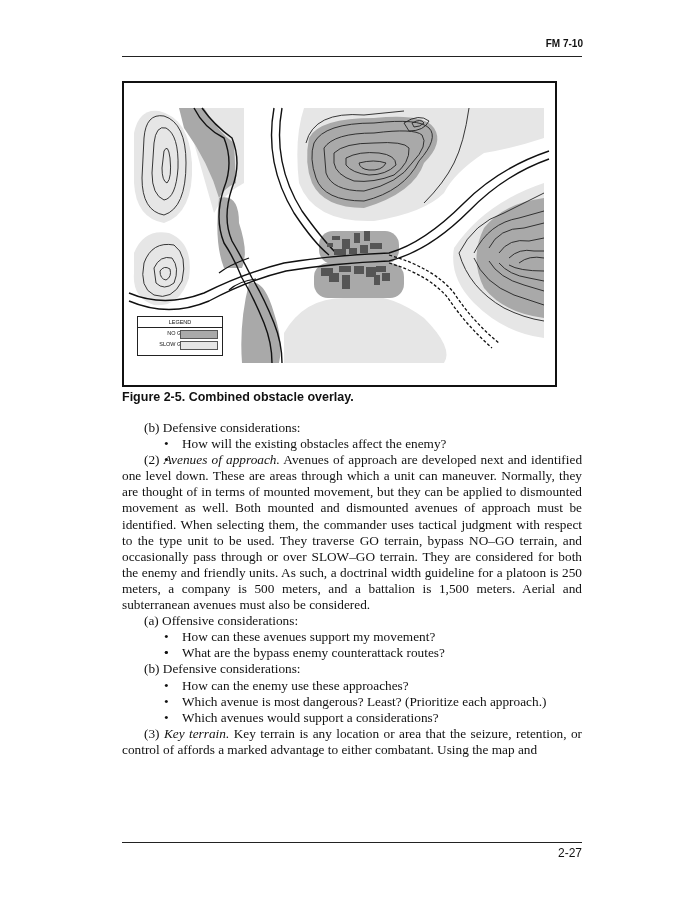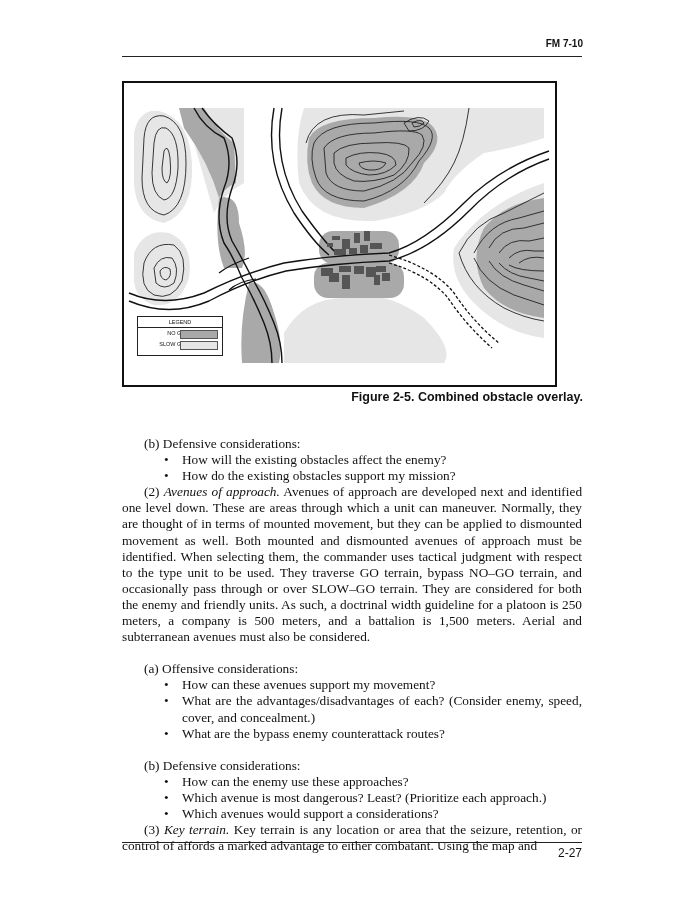--- a/index.html
+++ b/index.html
@@ -1,24 +1,24 @@
 <!DOCTYPE html>
 <html><head>
 <meta charset="utf-8">
 <style>
   html, body { margin: 0; padding: 0; background: #ffffff; }
   body { width: 695px; height: 899px; position: relative; overflow: hidden; font-family: "Liberation Serif", serif; color: #111; }
   .header-title { position: absolute; right: 112px; top: 38px; font-family: "Liberation Sans", sans-serif; font-weight: bold; font-size: 10px; }
   .header-rule { position: absolute; left: 122px; right: 113px; top: 56px; height: 0; border-top: 1.5px solid #222; }
   .figure-frame { position: absolute; left: 122px; top: 81px; width: 435px; height: 306px; border: 2.5px solid #111; box-sizing: border-box; background: #fff; }
   .figure-frame svg { position: absolute; left: 0; top: 0; }
-  .caption { position: absolute; left: 122px; width: 461px; top: 390px; text-align: right; font-family: "Liberation Sans", sans-serif; font-weight: bold; font-size: 12.5px; }
+  .caption { position: absolute; left: 122px; width: 461px; top: 390px; text-align: left; font-family: "Liberation Sans", sans-serif; font-weight: bold; font-size: 12.5px; }
   .body-text { position: absolute; left: 122px; width: 460px; top: 420px; font-size: 13.3px; line-height: 16.1px; }
   .p { margin: 0; text-align: justify; }
-  .indent1 { padding-left: 22px; margin-top: 16px; }
+  .indent1 { padding-left: 22px; }
   .para-first { text-indent: 22px; }
   .bullet { position: relative; padding-left: 60px; margin: 0; text-align: justify; }
   .bullet .dot { position: absolute; left: 42px; top: 0; }
   .footer-rule { position: absolute; left: 122px; right: 113px; top: 842px; height: 0; border-top: 1.5px solid #222; }
   .footer-page { position: absolute; right: 113px; top: 846px; font-family: "Liberation Sans", sans-serif; font-weight: normal; font-size: 12px; }
   .legend { position: absolute; left: 13px; top: 233px; width: 86px; height: 40px; border: 1.2px solid #222; background: #fff; font-family: "Liberation Sans", sans-serif; font-size: 5.5px; box-sizing: border-box; }
   .legend-title { text-align: center; border-bottom: 1px solid #222; height: 10px; line-height: 10px; }
   .legend-row { position: relative; height: 11px; line-height: 11px; }
   .legend-row .lbl { position: absolute; right: 33px; }
   .legend-row .sw { position: absolute; right: 4px; top: 2px; width: 36px; height: 7px; border: 0.8px solid #555; }
@@ -133,25 +133,25 @@
       <span class="sw" style="background:#e6e6e6"></span>
     </div>
   </div>
 </div>
 
 <div class="caption">Figure 2-5. Combined obstacle overlay.</div>
 
 <div class="body-text">
   <p class="p indent1">(b) Defensive considerations:</p>
   <p class="bullet"><span class="dot">•</span><span>How will the existing obstacles affect the enemy?</span></p>
-  <p class="bullet"><span class="dot">•</span><span>How do the existing obstacles support my mission?</span></p>
+  <p class="bullet"><span class="dot">•</span></p>
   <p class="p para-first"><span>(2)</span> <i>Avenues of approach.</i> <span>Avenues of approach are developed next and identified one level down. These are areas through which a unit can maneuver. Normally, they are thought of in terms of mounted movement, but they can be applied to dismounted movement as well. Both mounted and dismounted avenues of approach must be identified. When selecting them, the commander uses tactical judgment with respect to the type unit to be used. They traverse GO terrain, bypass NO–GO terrain, and occasionally pass through or over SLOW–GO terrain. They are considered for both the enemy and friendly units. As such, a doctrinal width guideline for a platoon is 250 meters, a company is 500 meters, and a battalion is 1,500 meters. Aerial and subterranean avenues must also be considered.</span></p>
   <p class="p indent1">(a) Offensive considerations:</p>
   <p class="bullet"><span class="dot">•</span><span>How can these avenues support my movement?</span></p>
-  <p class="bullet"><span class="dot">•</span><span>What are the advantages/disadvantages of each? (Consider enemy, speed, cover, and concealment.)</span></p>
+  <p class="bullet"><span class="dot">•</span></p>
   <p class="bullet"><span class="dot">•</span><span>What are the bypass enemy counterattack routes?</span></p>
   <p class="p indent1">(b) Defensive considerations:</p>
   <p class="bullet"><span class="dot">•</span><span>How can the enemy use these approaches?</span></p>
   <p class="bullet"><span class="dot">•</span><span>Which avenue is most dangerous? Least? (Prioritize each approach.)</span></p>
   <p class="bullet"><span class="dot">•</span><span>Which avenues would support a considerations?</span></p>
   <p class="p para-first"><span>(3)</span> <i>Key terrain.</i> <span>Key terrain is any location or area that the seizure, retention, or control of affords a marked advantage to either combatant. Using the map and</span></p>
 </div>
 
 <div class="footer-rule"></div>
 <div class="footer-page">2-27</div>

